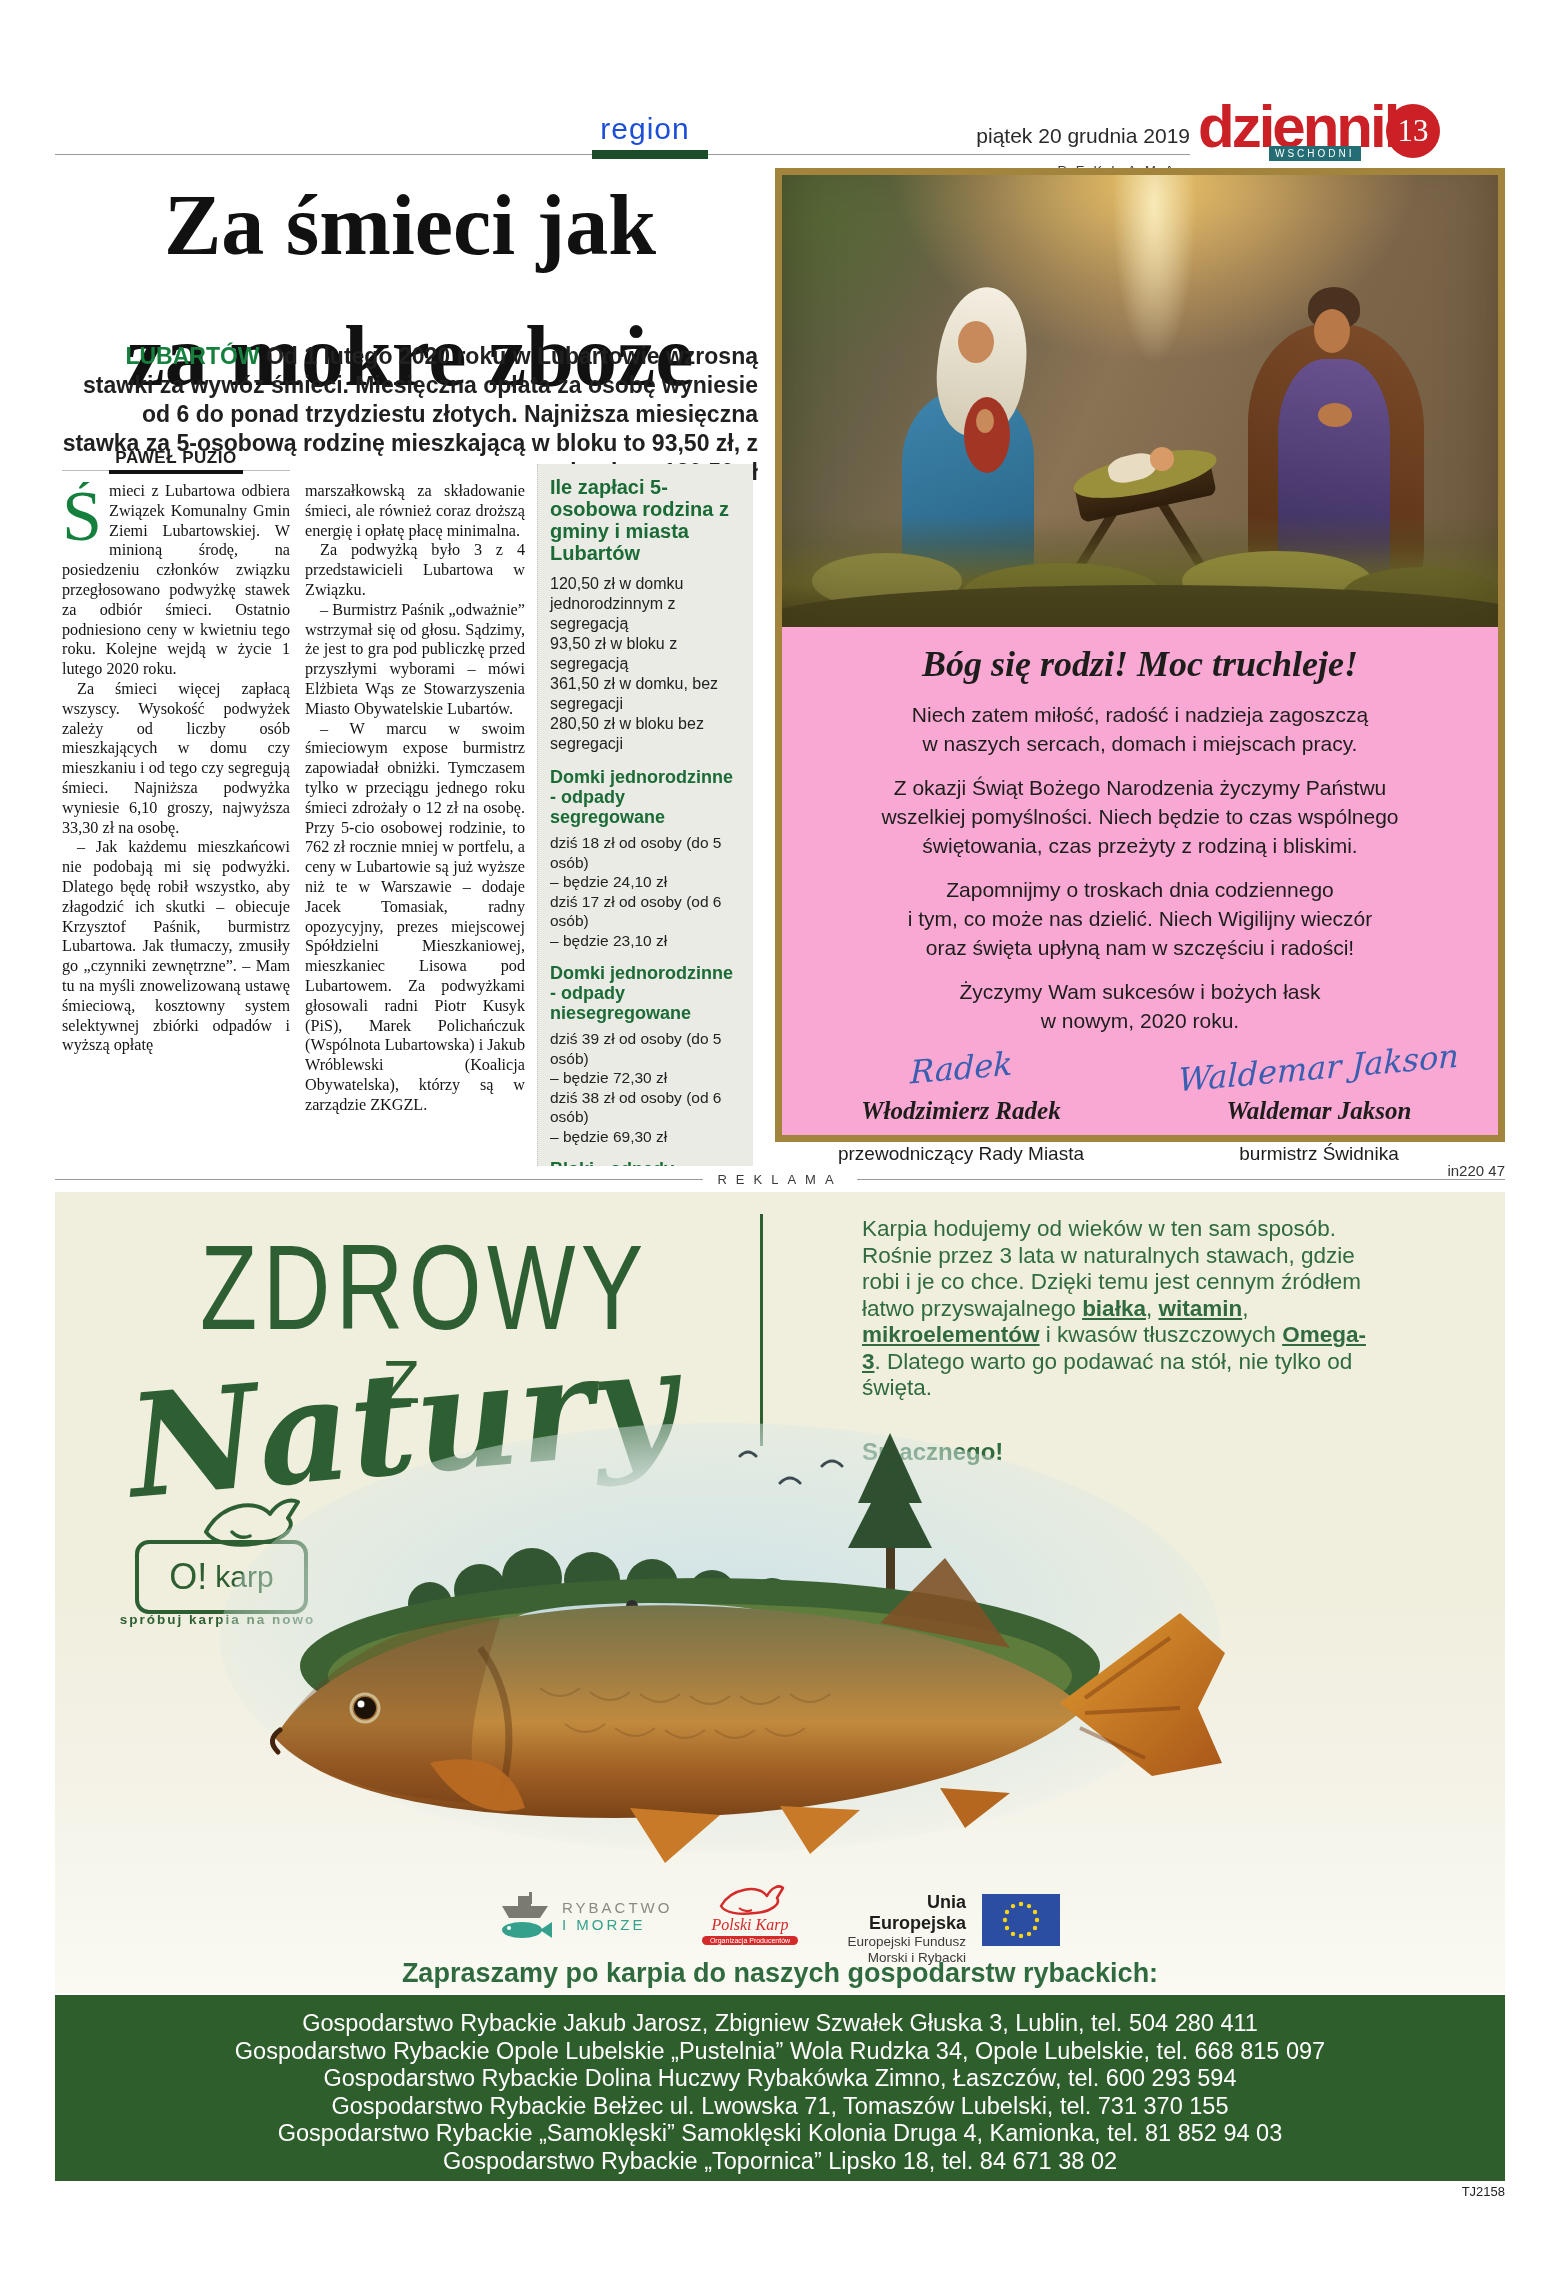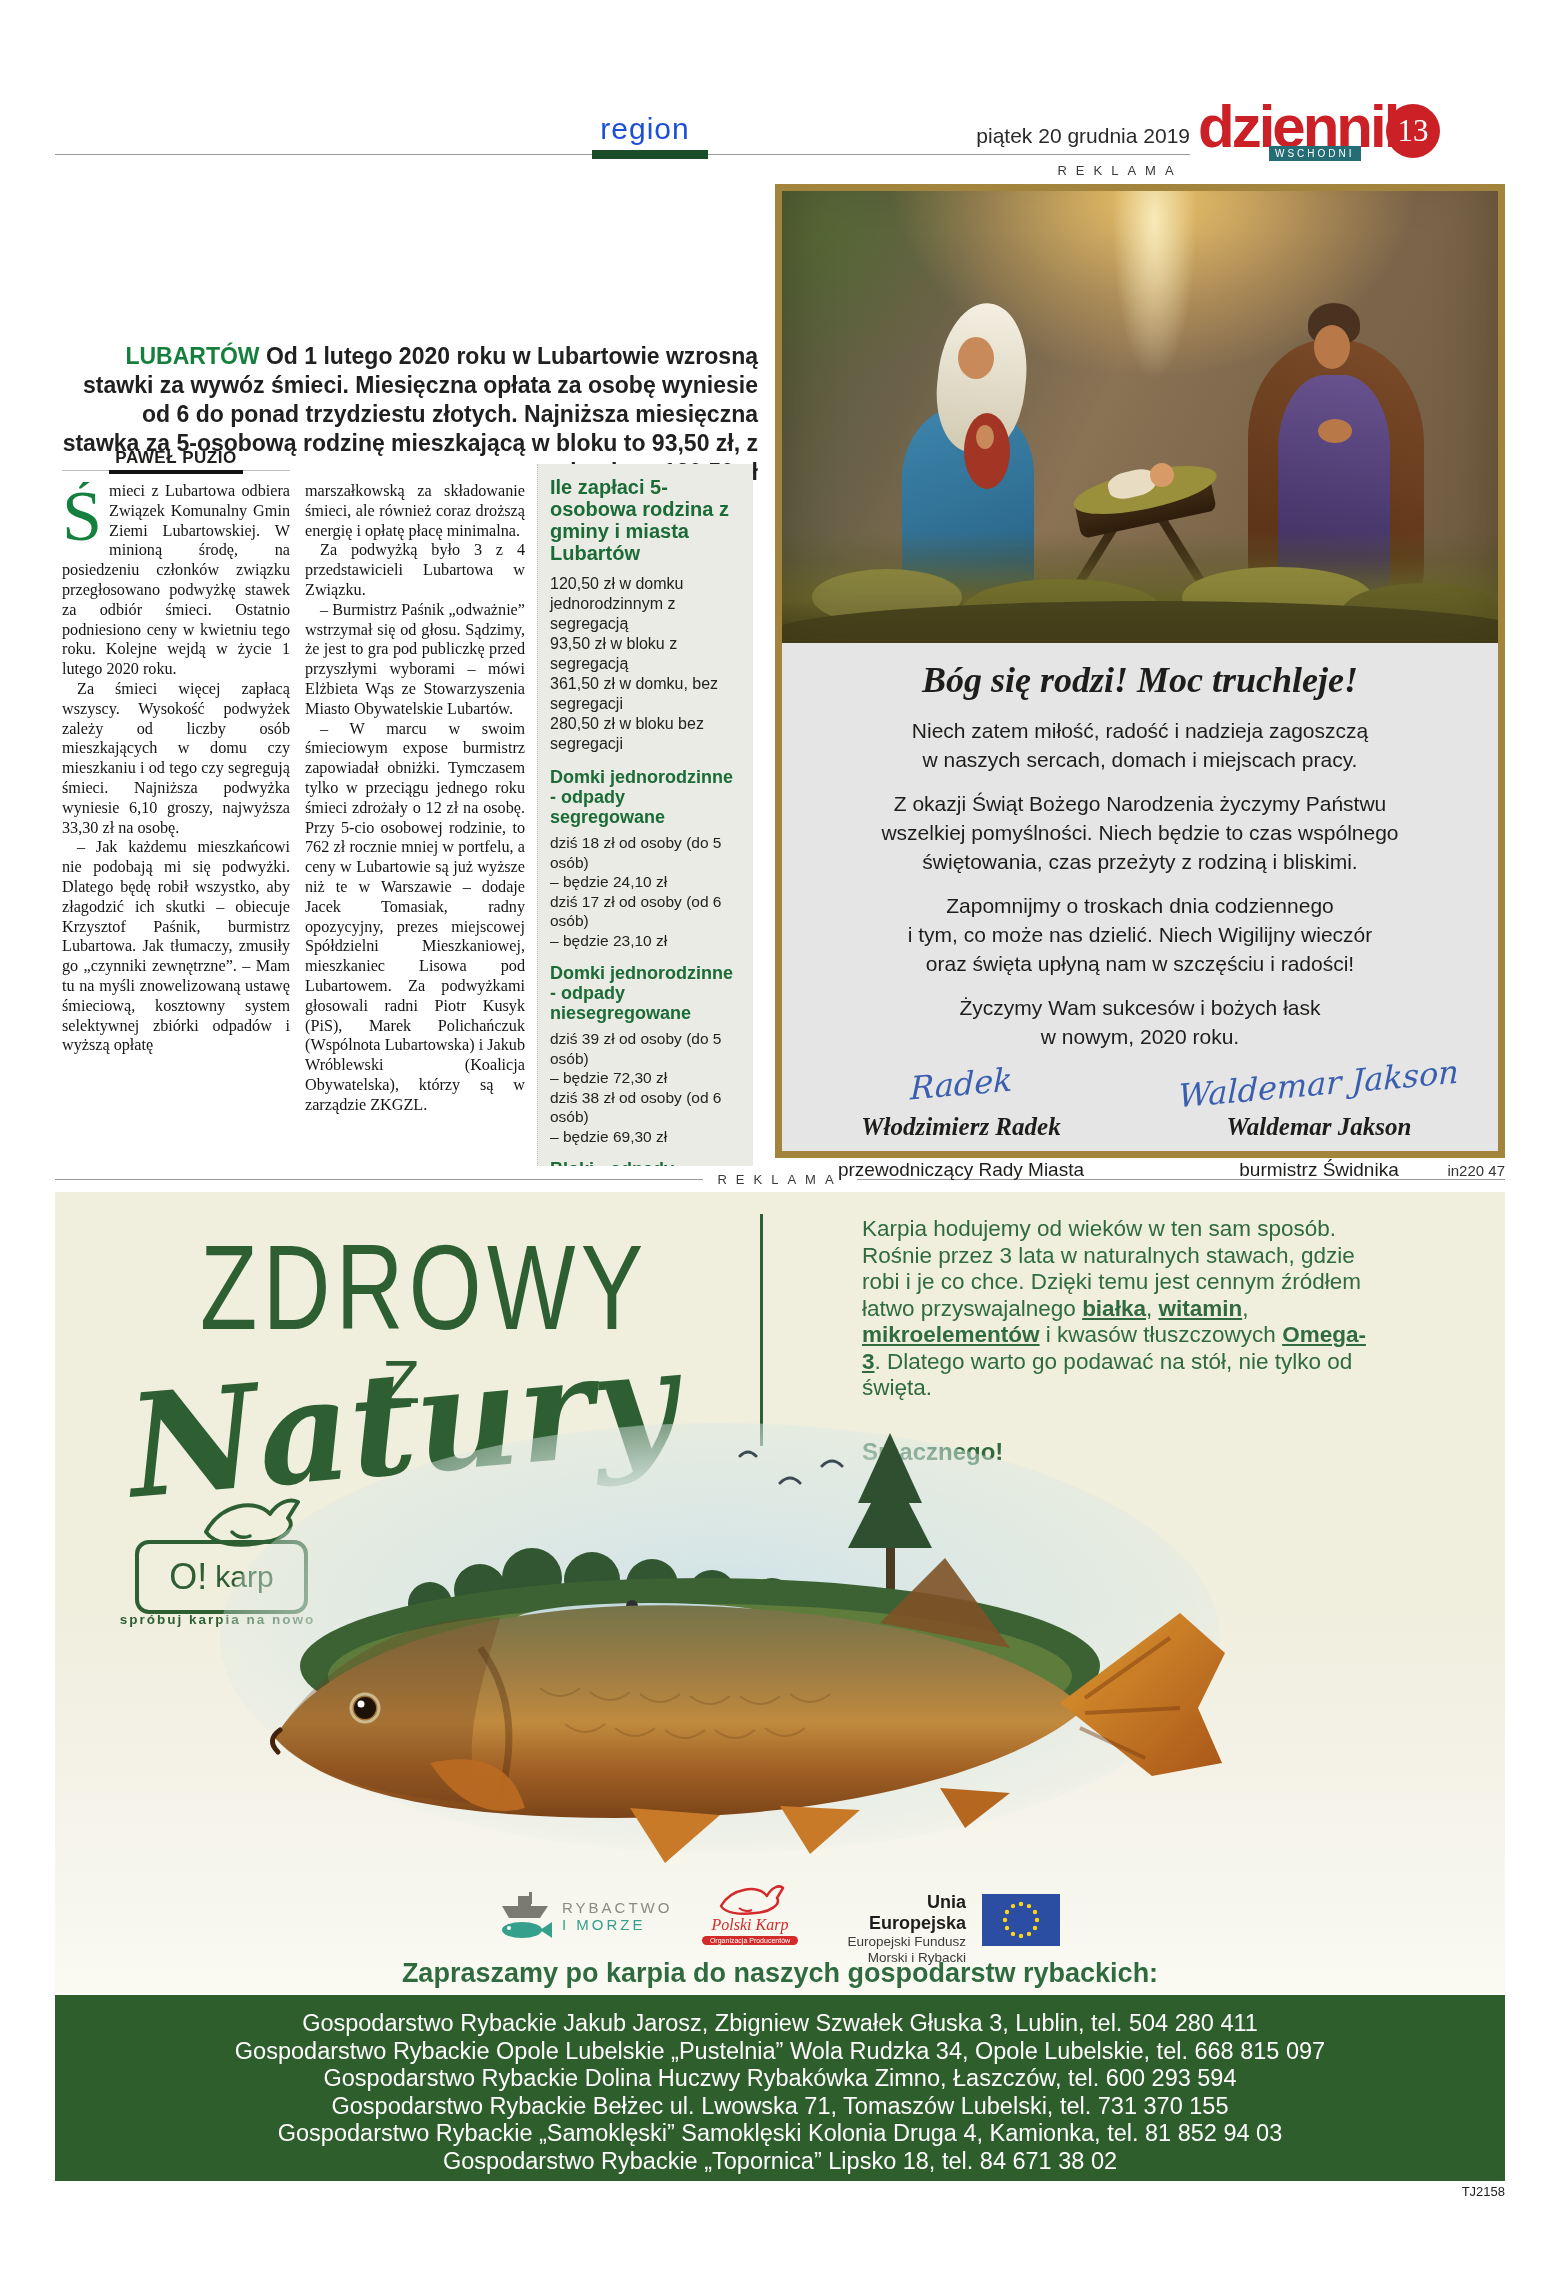--- a/index.html
+++ b/index.html
@@ -38,21 +38,21 @@
   .ib-title{color:#1a6b35;font-weight:bold;font-size:20px;line-height:22px;}
   .ib-intro{margin-top:10px;font-size:16px;line-height:20px;color:#222;}
   .ib-head{margin-top:13px;color:#1a6b35;font-weight:bold;font-size:18px;line-height:20px;white-space:pre-line;}
   .ib-lines{margin-top:6px;font-size:15.5px;line-height:19.5px;color:#222;}
 
   .reklama-div{left:55px;top:1172px;width:1450px;display:flex;align-items:center;}
   .reklama-div .hl{flex:1;height:1px;background:#9a9a9a;}
   .reklama-div span{font-size:13px;letter-spacing:9px;color:#3a3a3a;padding:0 14px;}
 
   
-  .xframe{left:775px;top:184px;width:730px;height:974px;border:7px solid #a3843c;background:#e5e5e5;box-sizing:border-box;}
+  .xframe{left:775px;top:168px;width:730px;height:974px;border:7px solid #a3843c;background:#f9a8d4;box-sizing:border-box;}
   .photo{position:relative;width:716px;height:452px;overflow:hidden;
          background:linear-gradient(115deg,#4f5c38 0%,#6a6148 22%,#8a7254 45%,#7d674b 65%,#6f5b40 100%);}
   .photo .glow{position:absolute;inset:0;
      background:radial-gradient(ellipse 60px 230px at 52% 6%,rgba(255,244,200,.85),rgba(255,244,200,0) 70%),
                 radial-gradient(ellipse 390px 300px at 52% -4%,rgba(255,211,110,.95),rgba(255,200,100,.30) 45%,rgba(0,0,0,0) 68%),
                 radial-gradient(ellipse 240px 200px at 6% 10%,rgba(86,110,48,.55),rgba(0,0,0,0) 70%);}
   .moss{position:absolute;left:0;bottom:0;width:716px;height:112px;
         background:linear-gradient(rgba(0,0,0,0),rgba(92,90,42,.35) 25%,#6e6a2e 62%,#4e4a20);}
   .moss i{position:absolute;border-radius:50%;display:block;}
   .shape{position:absolute;}
@@ -111,20 +111,24 @@
 
   <div class="abs hdr-rule"></div>
   <div class="abs region">region</div>
   <div class="abs region-bar"></div>
   <div class="abs hdr-date">piątek 20 grudnia 2019</div>
   <div class="abs hdr-reklama">REKLAMA</div>
   <div class="abs brand">dziennik</div>
   <div class="abs brand-sub">WSCHODNI</div>
   <div class="abs page-circle">13</div>
 
+  <div class="abs headline">
+    <div>Za śmieci jak</div>
+    <div>za mokre zboże</div>
+  </div>
 
   <div class="abs lead"><span class="tag">LUBARTÓW</span><span> Od 1 lutego 2020 roku w Lubartowie wzrosną stawki za wywóz śmieci. Miesięczna opłata za osobę wyniesie od 6 do ponad trzydziestu złotych. Najniższa miesięczna stawka za 5-osobową rodzinę mieszkającą w bloku to 93,50 zł, z domku – 120,50 zł</span></div>
 
   <div class="abs author-row">
     <div class="hl"></div>
     <div class="author">PAWEŁ PUZIO</div>
     <div class="hl"></div>
   </div>
 
   <div class="abs col col1">

